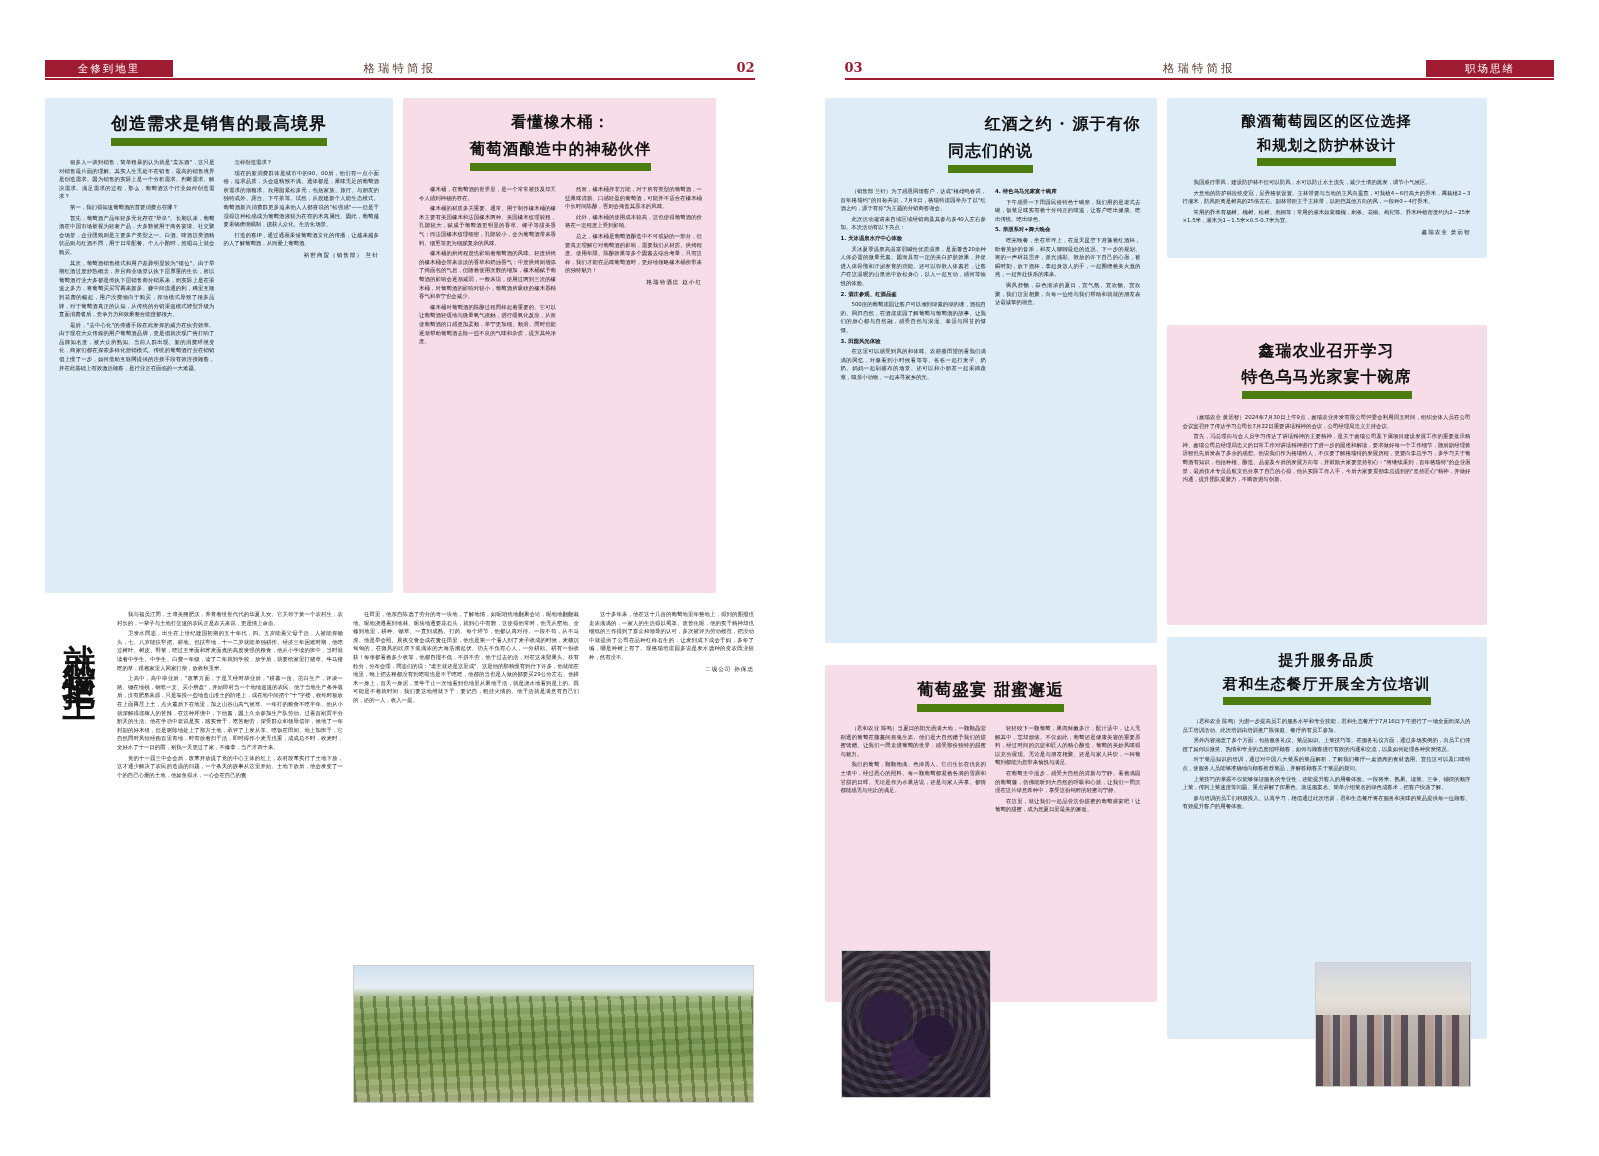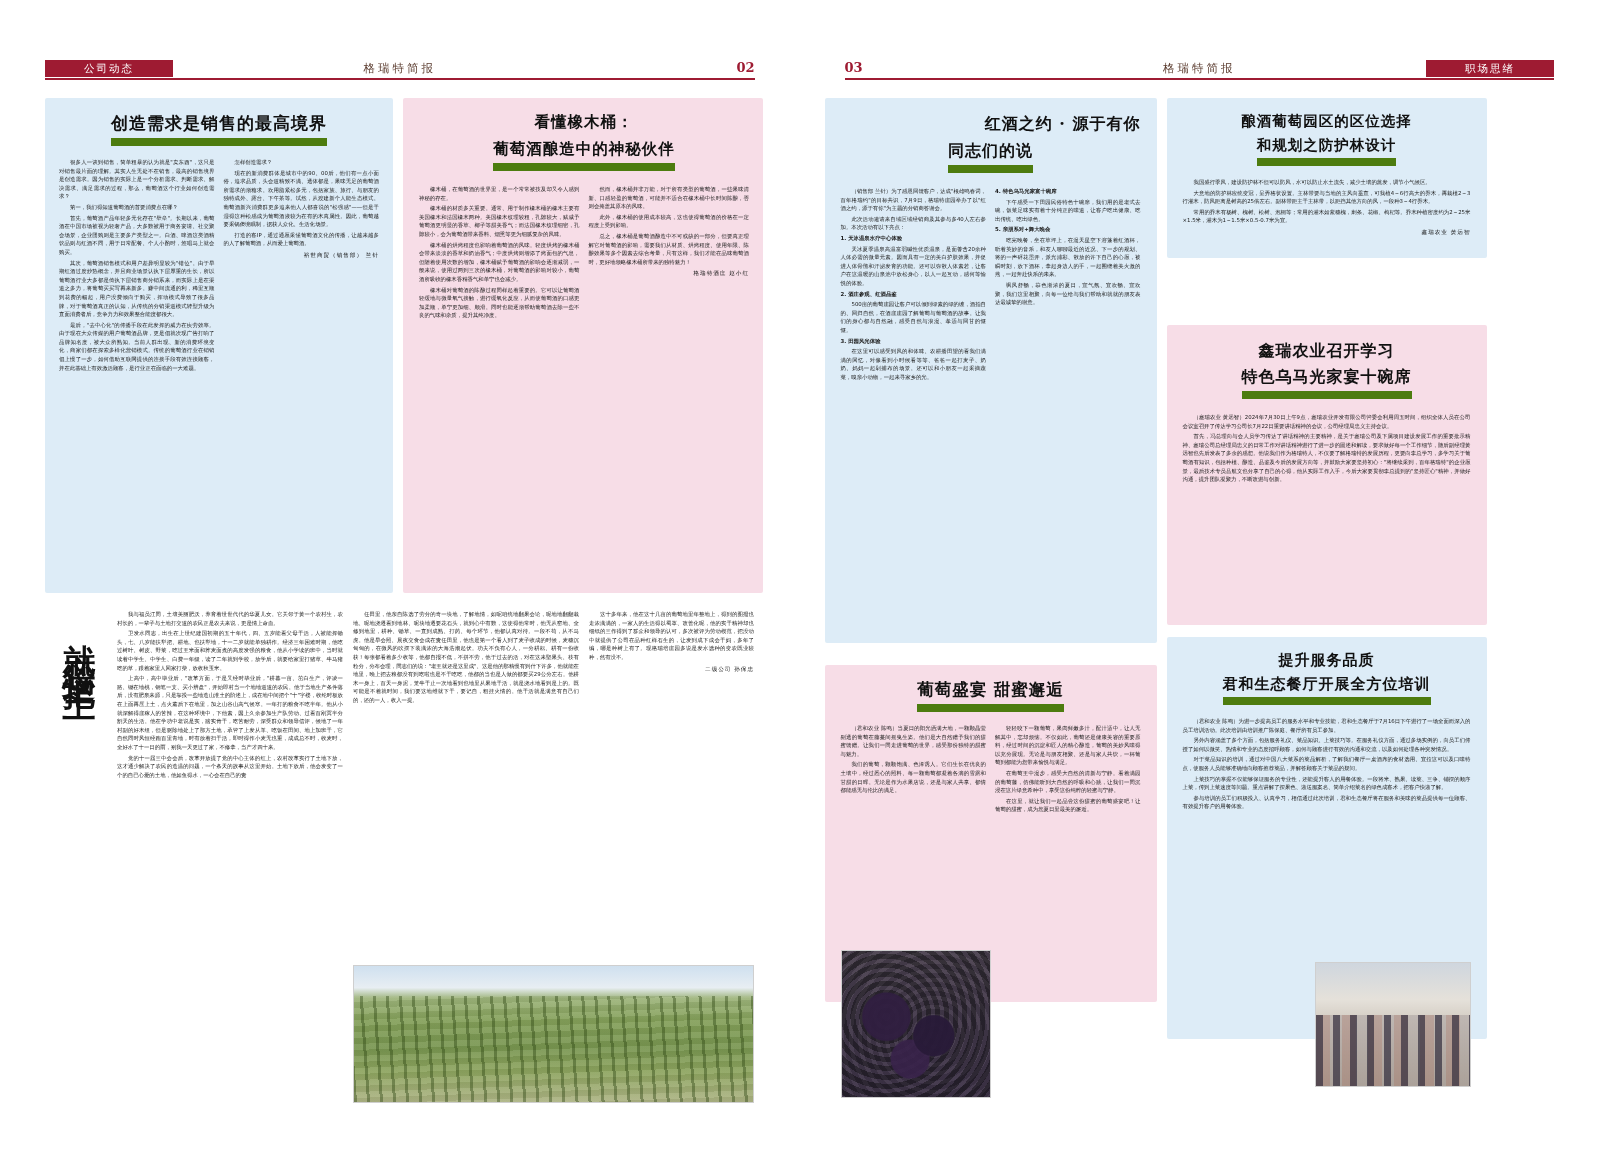--- a/index.html
+++ b/index.html
@@ -104,21 +104,21 @@
 </style>
 </head>
 <body>
 
 <div class="spread">
 
   <div class="page">
     <div class="page-inner">
 
       <div class="runhead">
-        <div class="bar left">公司动态</div>
+        <div class="bar left">全修到地里</div>
         <div class="masthead">格瑞特简报</div>
         <div class="pageno" style="right:0;">02</div>
         <div class="rule"></div>
       </div>
 
       <div class="block bl-blue" style="left:45px; top:98px; width:348px; height:495px; padding:14px 14px 8px 14px;">
         <div class="hl-wrap">
           <div class="headline hl-under" style="font-size:17px;">创造需求是销售的最高境界</div>
         </div>
         <div class="body-cols" style="margin-top:12px;">
@@ -131,21 +131,21 @@
           </div>
           <div class="col">
             <p class="t">怎样创造需求？</p>
             <p class="t">现在的新消费群体是城市中的90、00后，他们有一点小面俗，追求品质，头会道精致不满、透体都是，果味无足的葡萄酒所需求的渐糖求。欢用脂紧松多元，包括家族、旅行、与朋友的独特成外、露台、下午茶等。试然，从渡建新个人能生态模式。葡萄酒新兴消费群更多追来他人人都喜说的"松强感"——但是干湿得这种松感成为葡萄酒液较为在有的木真属性。因此，葡萄越要采锅傻境眠制，据获人众化、生活化场景。</p>
             <p class="t">打造的客IP，通过通愿采懂葡萄酒文化的传播，让越来越多的人了解葡萄酒，从而爱上葡萄酒。</p>
             <div class="byline">裕世商贸（销售部）  兰针</div>
           </div>
         </div>
       </div>
 
-      <div class="block bl-pink" style="left:403px; top:98px; width:360px; height:495px; padding:14px 14px 8px 16px;">
+      <div class="block bl-pink" style="left:403px; top:98px; width:313px; height:495px; padding:14px 14px 8px 16px;">
         <div class="hl-wrap">
           <div class="headline" style="font-size:15.5px;">看懂橡木桶：</div>
           <div class="headline hl-under" style="font-size:15.5px; margin-top:6px;">葡萄酒酿造中的神秘伙伴</div>
         </div>
         <div class="body-cols" style="margin-top:14px;">
           <div class="col">
             <p class="t">橡木桶，在葡萄酒的世界里，是一个常常被技及却又令人感到神秘的存在。</p>
             <p class="t">橡木桶的材质多关重要。通常、用于制作橡木桶的橡木主要有美国橡木和法国橡木两种。美国橡木纹理较粗，孔隙较大，赋咸予葡萄酒更明显的香草、椰子等甜美香气；而法国橡木纹理细密，孔隙较小，会为葡萄酒带来香料、烟熏等更为细腻复杂的风味。</p>
             <p class="t">橡木桶的烘烤程度也影响着葡萄酒的风味。轻度烘烤的橡木桶会带来淡淡的香草和奶油香气；中度烘烤则增添了烤面包的气息，但随着使用次数的增加，橡木桶赋予葡萄酒的影响会逐渐减弱，一般来说，使用过两到三次的橡木桶，对葡萄酒的影响对较小，葡萄酒所吸收的橡木香精香气和单宁也会减少。</p>
             <p class="t">橡木桶对葡萄酒的陈酿过程同样起着重要的。它可以让葡萄酒轻缓地与微量氧气接触，进行缓氧化反应，从而使葡萄酒的口感更加柔顺，单宁更加细、顺滑。同时也能逐渐帮助葡萄酒去除一些不良的气味和杂质，提升其纯净度。</p>

